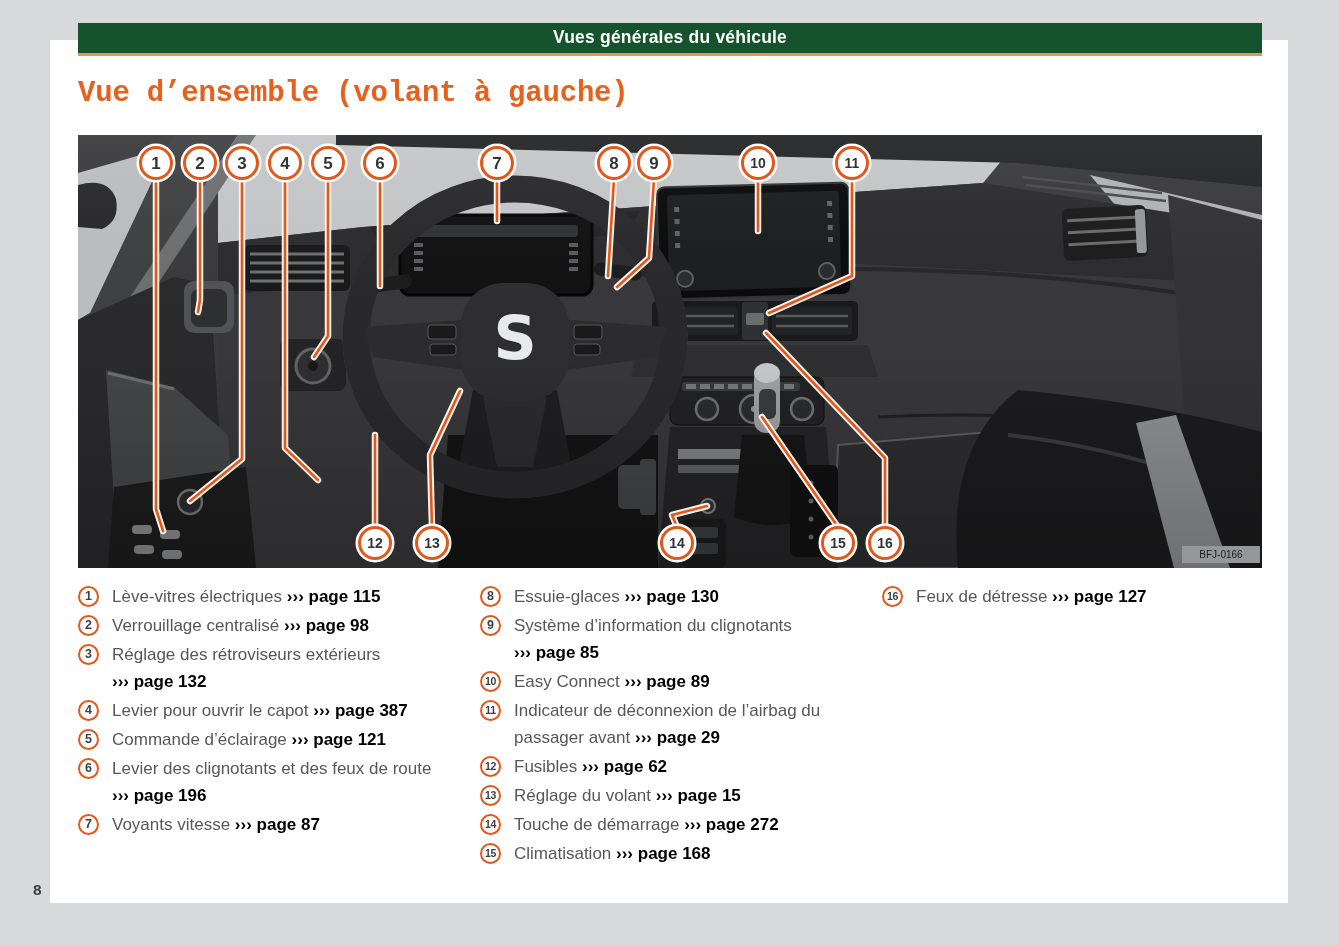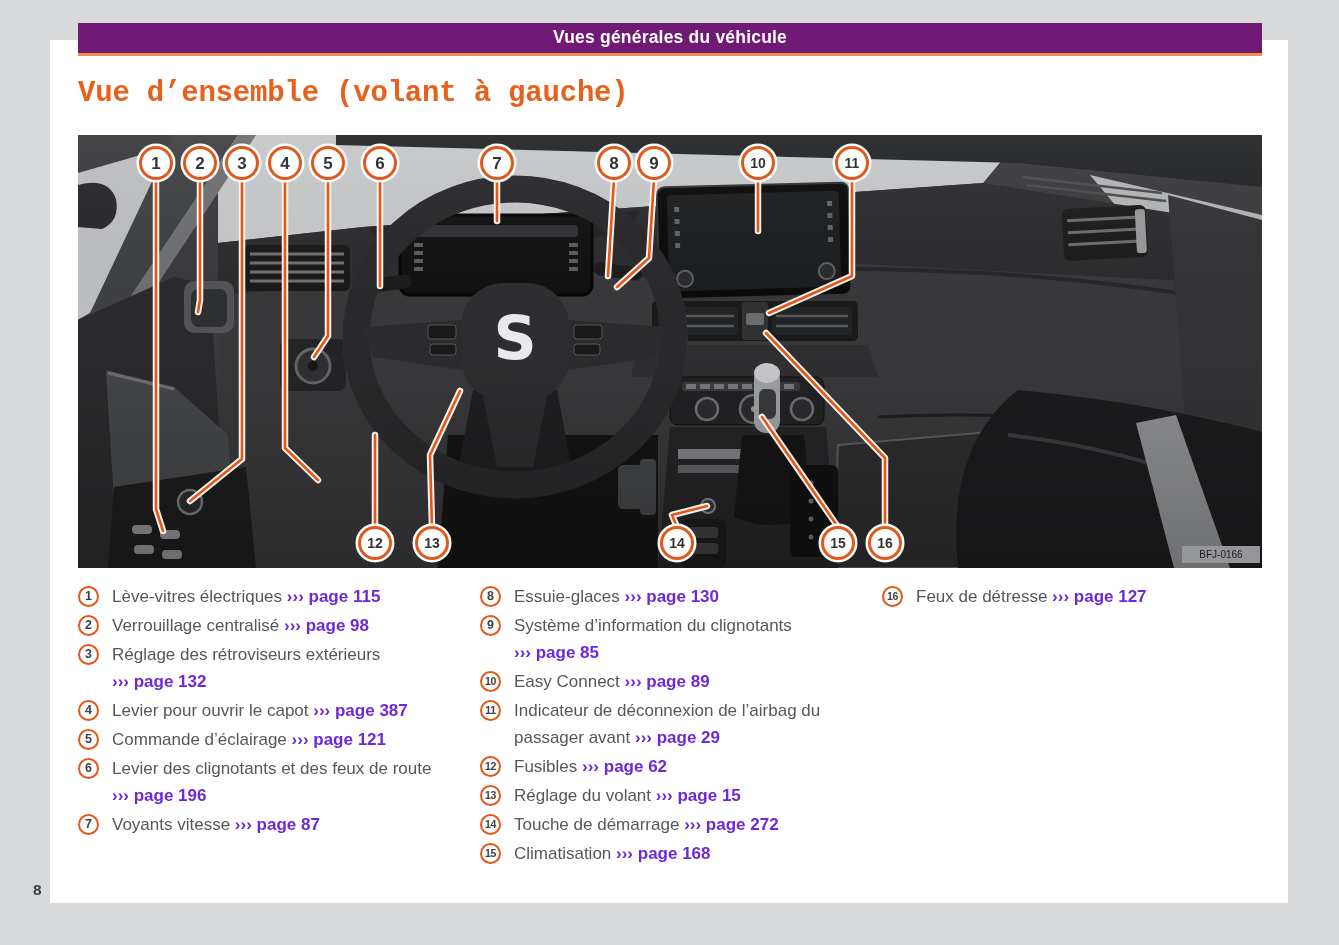--- a/index.html
+++ b/index.html
@@ -4,21 +4,21 @@
 <style>
   html,body{margin:0;padding:0;}
   body{
     width:1339px;height:945px;overflow:hidden;position:relative;
     background:#d8d9da;
     font-family:"Liberation Sans",sans-serif;
   }
   .page{position:absolute;left:50px;top:40px;width:1238px;height:863px;background:#ffffff;}
   .band{
     position:absolute;left:78px;top:23px;width:1184px;height:33px;
-    background:#701a75;border-bottom:3px solid #f18f4c;box-sizing:border-box;
+    background:#14532d;border-bottom:3px solid #f18f4c;box-sizing:border-box;
     color:#ffffff;text-align:center;font-weight:bold;font-size:17.5px;line-height:29px;letter-spacing:.2px;
   }
   .title{
     position:absolute;left:78px;top:77px;
     font-size:29px;font-weight:bold;color:#e7601c;letter-spacing:-.2px;font-family:Liberation Mono, monospace;
   }
   .figure{position:absolute;left:78px;top:135px;width:1184px;height:433px;}
   .figure svg{display:block;}
   
   .lw{fill:none;stroke:#f7f3ee;stroke-width:6.5;stroke-linejoin:round;stroke-linecap:round;}
@@ -35,21 +35,21 @@
   .col[data-col="1"]{left:402px;width:396px;}
   .col[data-col="2"]{left:804px;width:380px;}
   .item{position:relative;padding-left:34px;margin-bottom:2px;line-height:27px;font-size:17px;color:#56575a;}
   .num{
     position:absolute;left:0;top:3px;width:21px;height:21px;box-sizing:border-box;
     border:2.2px solid #e2581a;border-radius:50%;background:#fff;
     display:flex;align-items:center;justify-content:center;
     font-size:12.5px;font-weight:bold;color:#3f4042;
   }
   .num.two{font-size:10.5px;letter-spacing:-.3px;}
-  .ref{font-weight:bold;color:#6d28d9;white-space:nowrap;}
+  .ref{font-weight:bold;color:#000000;white-space:nowrap;}
   .pagenum{position:absolute;left:33px;top:881px;font-size:15.5px;font-weight:bold;color:#3c3d3f;}
 </style>
 </head>
 <body>
 
 <div class="page"></div>
 
 <div class="band">
   <span>Vues générales du véhicule</span>
 </div>

